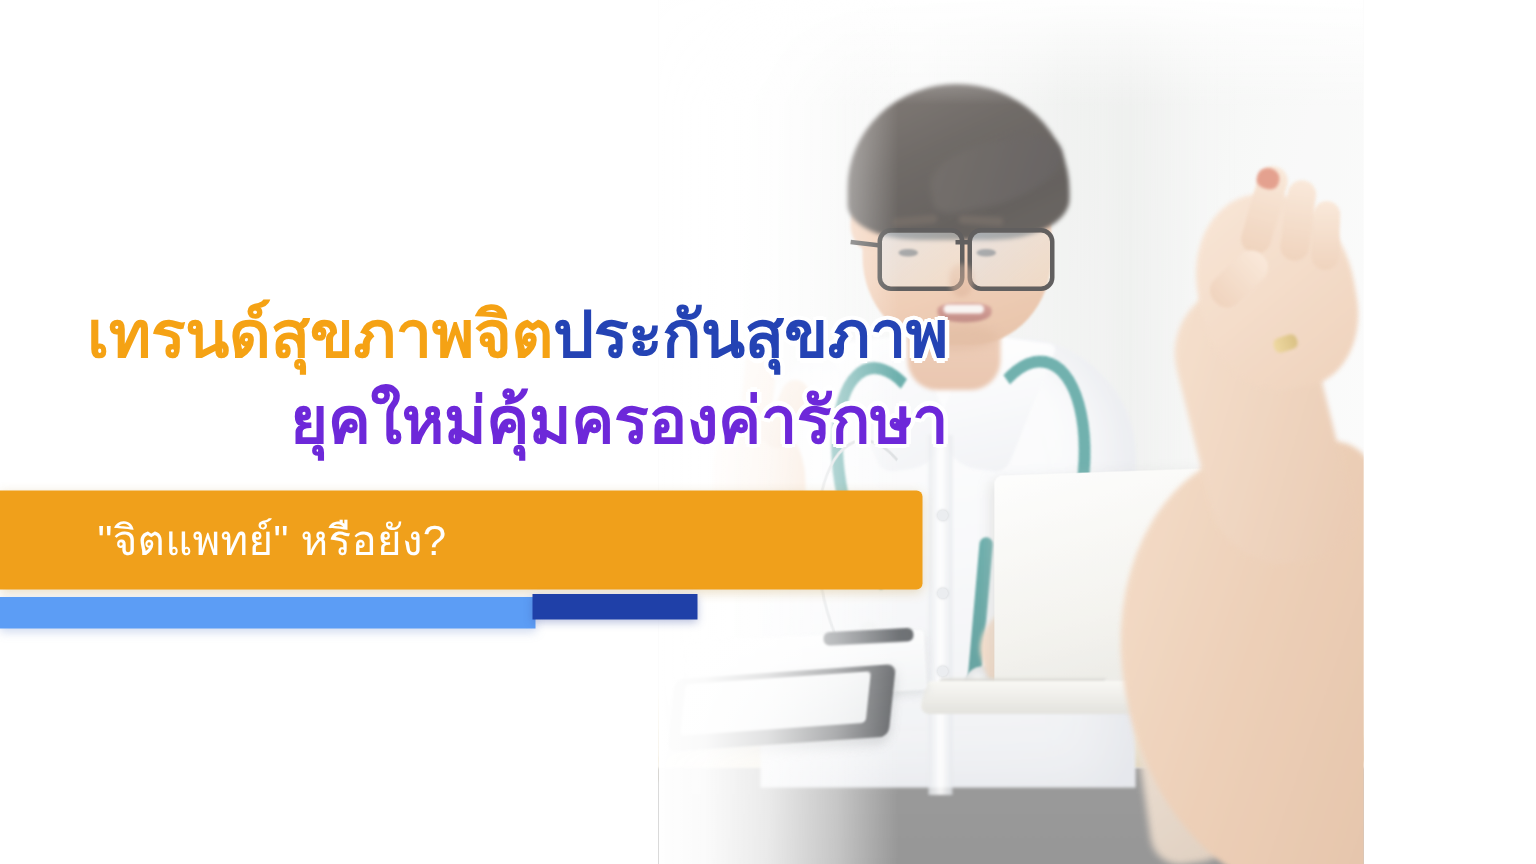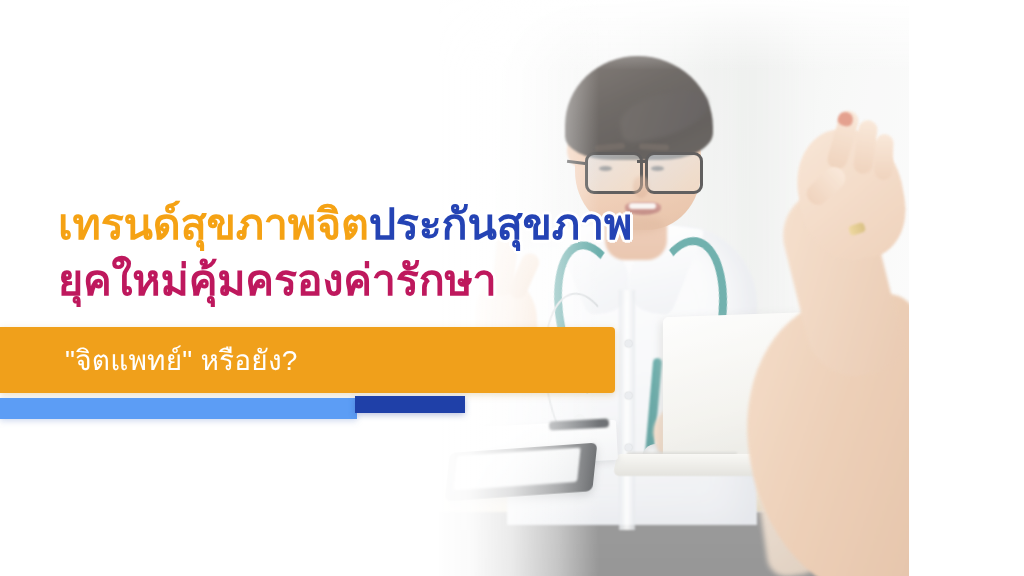--- a/index.html
+++ b/index.html
@@ -11,20 +11,21 @@
   body {
     font-family: "Liberation Sans", "DejaVu Sans", sans-serif;
   }
 
   .banner {
     position: relative;
     width: 909px;
     height: 576px;
     overflow: hidden;
     background: #ffffff;
+    text-align: right;
   }
 
   
   .photo {
     position: absolute;
     top: 0;
     right: 0;
     width: 470px;
     height: 576px;
     overflow: hidden;
@@ -446,21 +447,21 @@
     line-height: 1.32;
     letter-spacing: -.2px;
     text-shadow:
        2px 0 0 #fff, -2px 0 0 #fff, 0 2px 0 #fff, 0 -2px 0 #fff,
        2px 2px 0 #fff, -2px 2px 0 #fff, 2px -2px 0 #fff, -2px -2px 0 #fff,
        3px 0 0 #fff, -3px 0 0 #fff, 0 3px 0 #fff, 0 -3px 0 #fff;
   }
   .hl-line { display: block; }
   .hl-orange { color: #F5A214; }
   .hl-navy   { color: #2443B4; }
-  .hl-azure  { color: #be185d; font-family: Liberation Serif, serif; }
+  .hl-azure  { color: #6d28d9; }
 
   .orange-band {
     position: absolute;
     left: 0;
     top: 327px;
     width: 615px;
     height: 66px;
     background: #F0A01B;
     border-radius: 0 4px 4px 0;
     box-shadow: 0 2px 7px rgba(190,150,70,.30);

